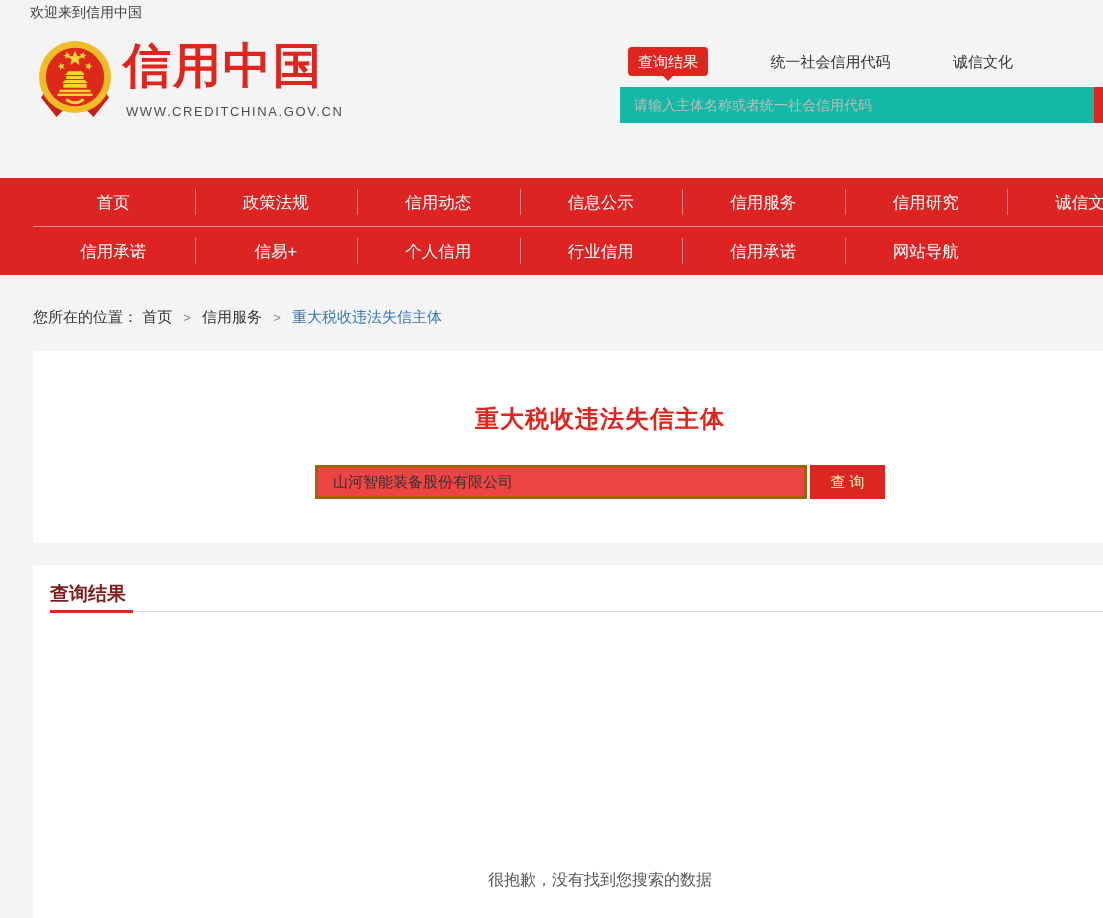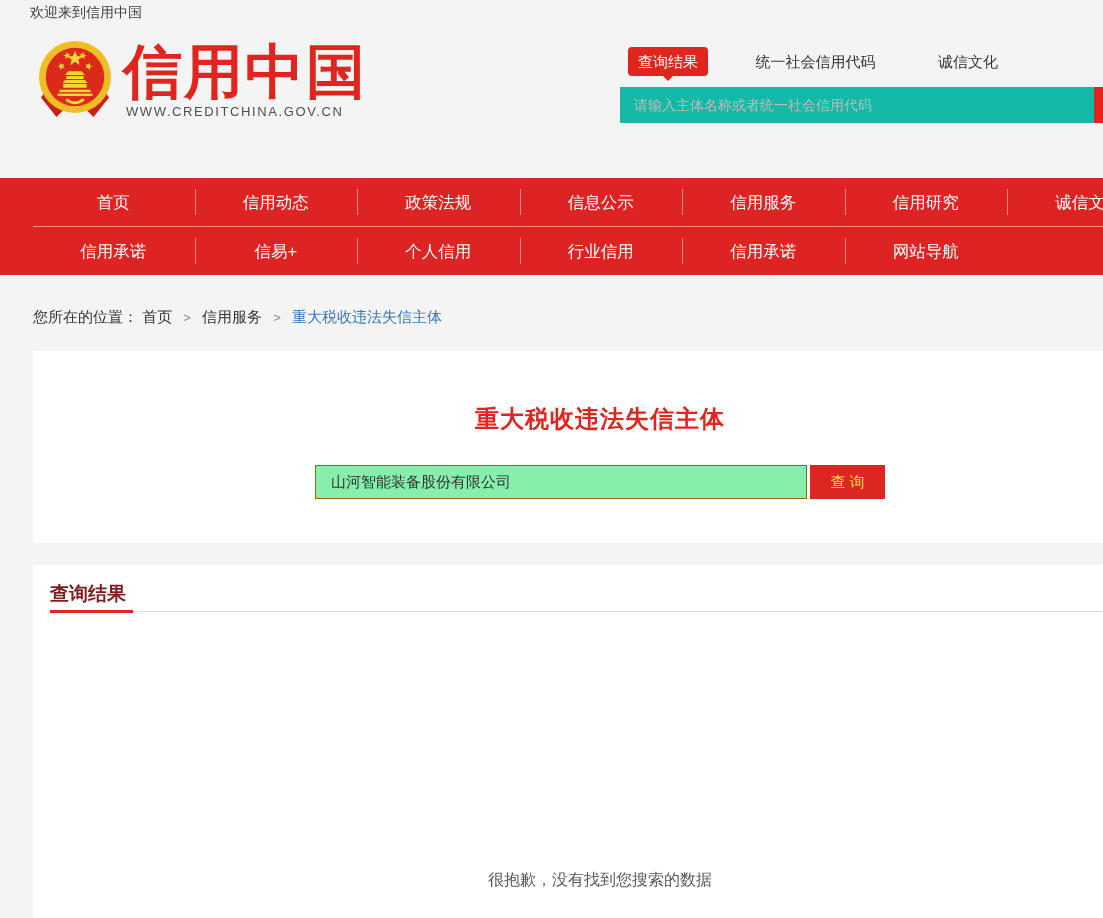--- a/index.html
+++ b/index.html
@@ -13,39 +13,39 @@
 
   
   .topbar { position:absolute; left:0; top:0; width:1103px; height:26px; }
   .welcome { position:absolute; left:30px; top:4px; font-size:14px; color:#3d3d3d; }
 
   
   .header { position:absolute; left:0; top:26px; width:1103px; height:152px; }
   .emblem { position:absolute; left:38px; top:14px; width:74px; height:78px; cursor:pointer; }
   .brand-title {
     position:absolute; left:123px; top:14px;
-    font-size:59px; font-weight:bold; color:#e0251f; letter-spacing:2px; line-height:1.1;
+    font-size:48px; font-weight:bold; color:#e0251f; letter-spacing:2px; line-height:1.1;
   }
   .brand-url {
     position:absolute; left:126px; top:78px;
     font-size:13px; color:#4f4f4f; letter-spacing:1.6px;
   }
 
   .search-tabs { position:absolute; left:620px; top:21px; height:30px; white-space:nowrap; }
   .tab { display:inline-block; vertical-align:top; font-size:15px; color:#333; line-height:29px; cursor:pointer; }
   .tab-active {
     position:relative; background:#e0251f; color:#fff;
     border-radius:4px; padding:0 10px; margin-left:8px;
   }
   .tab-active::after {
     content:""; position:absolute; left:50%; bottom:-5px; margin-left:-6px;
     border-left:6px solid transparent; border-right:6px solid transparent;
     border-top:6px solid #e0251f;
   }
-  .tab-plain1 { margin-left:43px; }
+  .tab-plain1 { margin-left:58px; }
   .tab-plain2 { margin-left:58px; }
 
   .hsearch { position:absolute; left:620px; top:61px; width:534px; height:36px; }
   .hsearch input {
     width:474px; height:36px; border:0; outline:none; background:#14b8a6;
     padding:0 14px; font-size:14px; color:#333;
     font-family:"Liberation Sans","DejaVu Sans",sans-serif;
   }
   .hsearch input::placeholder { color:#bcbcbc; }
   .hsearch-btn {
@@ -76,27 +76,27 @@
 
   
   .card { position:absolute; background:#fff; }
   .card1 { left:33px; top:351px; width:1134px; height:192px; }
   .page-title {
     margin-top:52px; text-align:center;
     font-size:24px; font-weight:bold; color:#e0241e; letter-spacing:1px;
   }
   .qsearch { position:relative; width:570px; margin:30px auto 0; height:34px; }
   .qsearch input {
-    width:492px; height:34px; border:1px solid #a16207; outline:none;
-    padding:0 15px; font-size:15px; color:#333; background:#86efac;
+    width:492px; height:34px; border:3px solid #a16207; outline:none;
+    padding:0 15px; font-size:15px; color:#333; background:#ef4444;
     font-family:Liberation Mono, monospace;
   }
   .qsearch-btn {
     position:absolute; right:0; top:0; width:75px; height:34px;
-    background:#dc2621; color:#fde047; border:0; font-size:15px; cursor:pointer;
+    background:#dc2621; color:#fef9c3; border:0; font-size:15px; cursor:pointer;
     font-family:"Liberation Sans","DejaVu Sans",sans-serif;
   }
 
   
   .card2 { left:33px; top:565px; width:1134px; height:353px; }
   .results-heading {
     position:absolute; left:17px; top:16px;
     font-size:19px; font-weight:bold; color:#7f1d1d;
   }
   .heading-rule { position:absolute; left:17px; right:0; top:46px; height:1px; background:#ddd; }
@@ -152,22 +152,22 @@
     <input type="text" placeholder="请输入主体名称或者统一社会信用代码" style="">
     <button class="hsearch-btn">
       
     </button>
   </div>
 </div>
 
 <div class="nav">
   <div class="nav-row nav-row1">
     <div class="nav-item">首页</div>
+    <div class="nav-item">政策法规</div>
     <div class="nav-item">信用动态</div>
-    <div class="nav-item">政策法规</div>
     <div class="nav-item">信息公示</div>
     <div class="nav-item">信用服务</div>
     <div class="nav-item">信用研究</div>
     <div class="nav-item">诚信文化</div>
   </div>
   <div class="nav-divider"></div>
   <div class="nav-row nav-row2">
     <div class="nav-item">信用承诺</div>
     <div class="nav-item">信易+</div>
     <div class="nav-item">个人信用</div>

